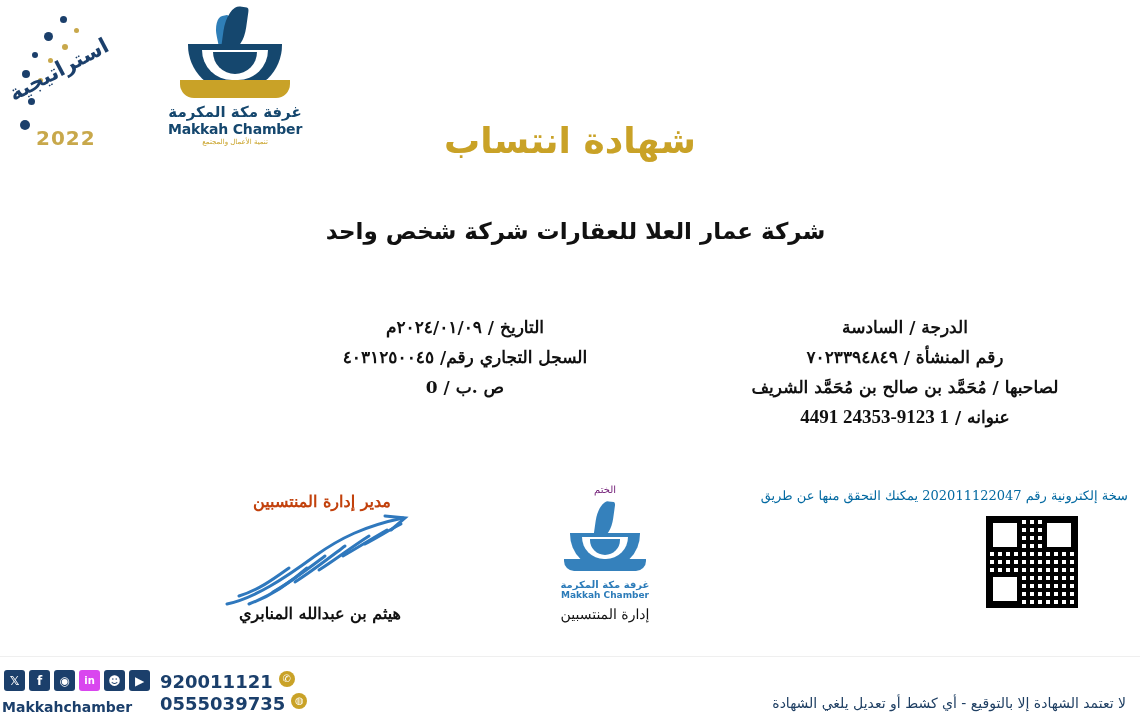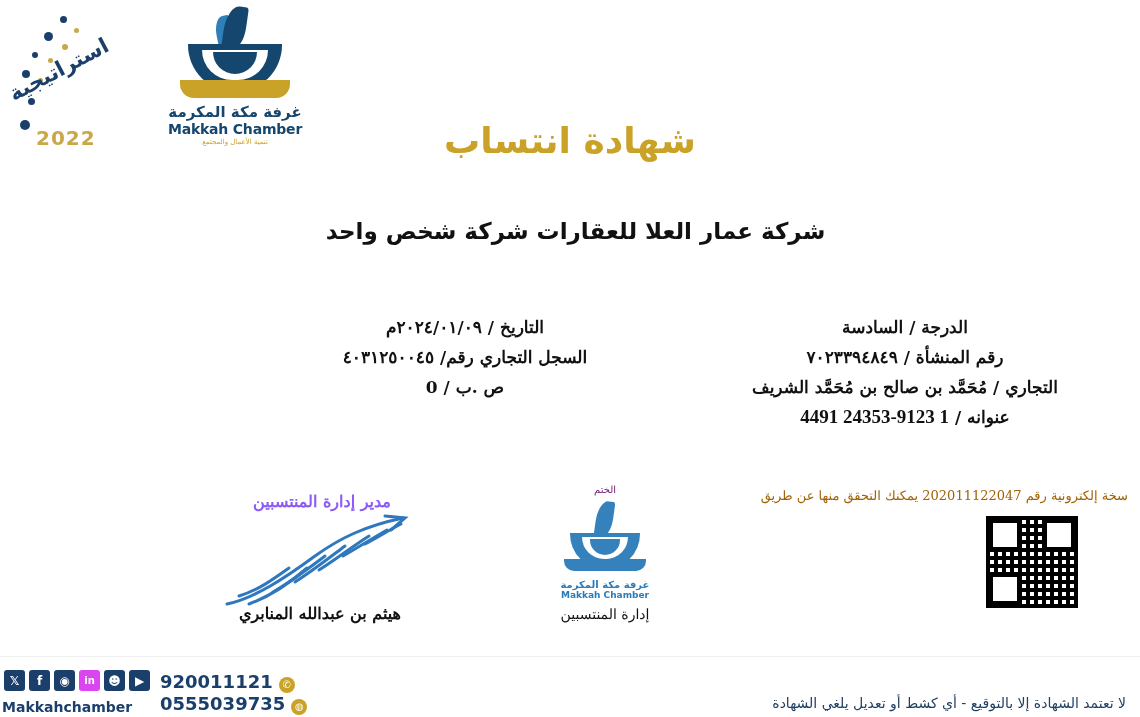--- a/index.html
+++ b/index.html
@@ -218,21 +218,21 @@
   
   .ecert-note {
     position: absolute;
     right: 12px;
     top: 488px;
     width: 430px;
     direction: rtl;
     text-align: right;
     font-family: "DejaVu Serif", serif;
     font-size: 13px;
-    color: #a16207;
+    color: #0369a1;
   }
   .qr {
     position: absolute;
     right: 62px;
     top: 516px;
     width: 92px;
     height: 92px;
     background:
       repeating-linear-gradient(90deg, #000 0 4px, #fff 4px 8px),
       repeating-linear-gradient(0deg, #000 0 4px, #fff 4px 8px);
@@ -323,21 +323,21 @@
   .sig-title {
     position: absolute;
     left: 232px;
     top: 492px;
     width: 180px;
     text-align: center;
     direction: rtl;
     font-family: "DejaVu Serif", serif;
     font-size: 16px;
     font-weight: bold;
-    color: #8b5cf6;
+    color: #c2410c;
   }
   .sig-mark {
     position: absolute;
     left: 215px;
     top: 512px;
     width: 200px;
     height: 100px;
   }
   .sig-name {
     position: absolute;
@@ -388,21 +388,21 @@
   .phones {
     position: absolute;
     left: 160px;
     bottom: 2px;
     font-family: "DejaVu Sans", sans-serif;
     font-size: 18px;
     font-weight: bold;
     color: #1b3f6b;
     line-height: 22px;
   }
-  .phone-row { display: flex; align-items: flex-end; gap: 6px; }
+  .phone-row { display: flex; align-items: flex-start; gap: 6px; }
   .phone-ic {
     width: 16px; height: 16px; border-radius: 50%;
     background: #c9a227; color: #fff;
     font-size: 10px; display: flex; align-items: center; justify-content: center;
   }
   .disclaimer {
     position: absolute;
     right: 14px;
     bottom: 6px;
     direction: rtl;
@@ -453,21 +453,21 @@
   <div class="col col-right">
     <div class="row">
       <span>الدرجة /</span>
       <span>السادسة</span>
     </div>
     <div class="row num">
       <span>رقم المنشأة /</span>
       <span>٧٠٢٣٣٩٤٨٤٩</span>
     </div>
     <div class="row">
-      <span>التجاري /</span>
+      <span>لصاحبها /</span>
       <span>مُحَمَّد بن صالح بن مُحَمَّد الشريف</span>
     </div>
     <div class="row">
       <span>عنوانه /</span>
       <span class="addr-line">1 9123-24353 4491</span>
     </div>
   </div>
 
   <div class="col col-left">
     <div class="row">

